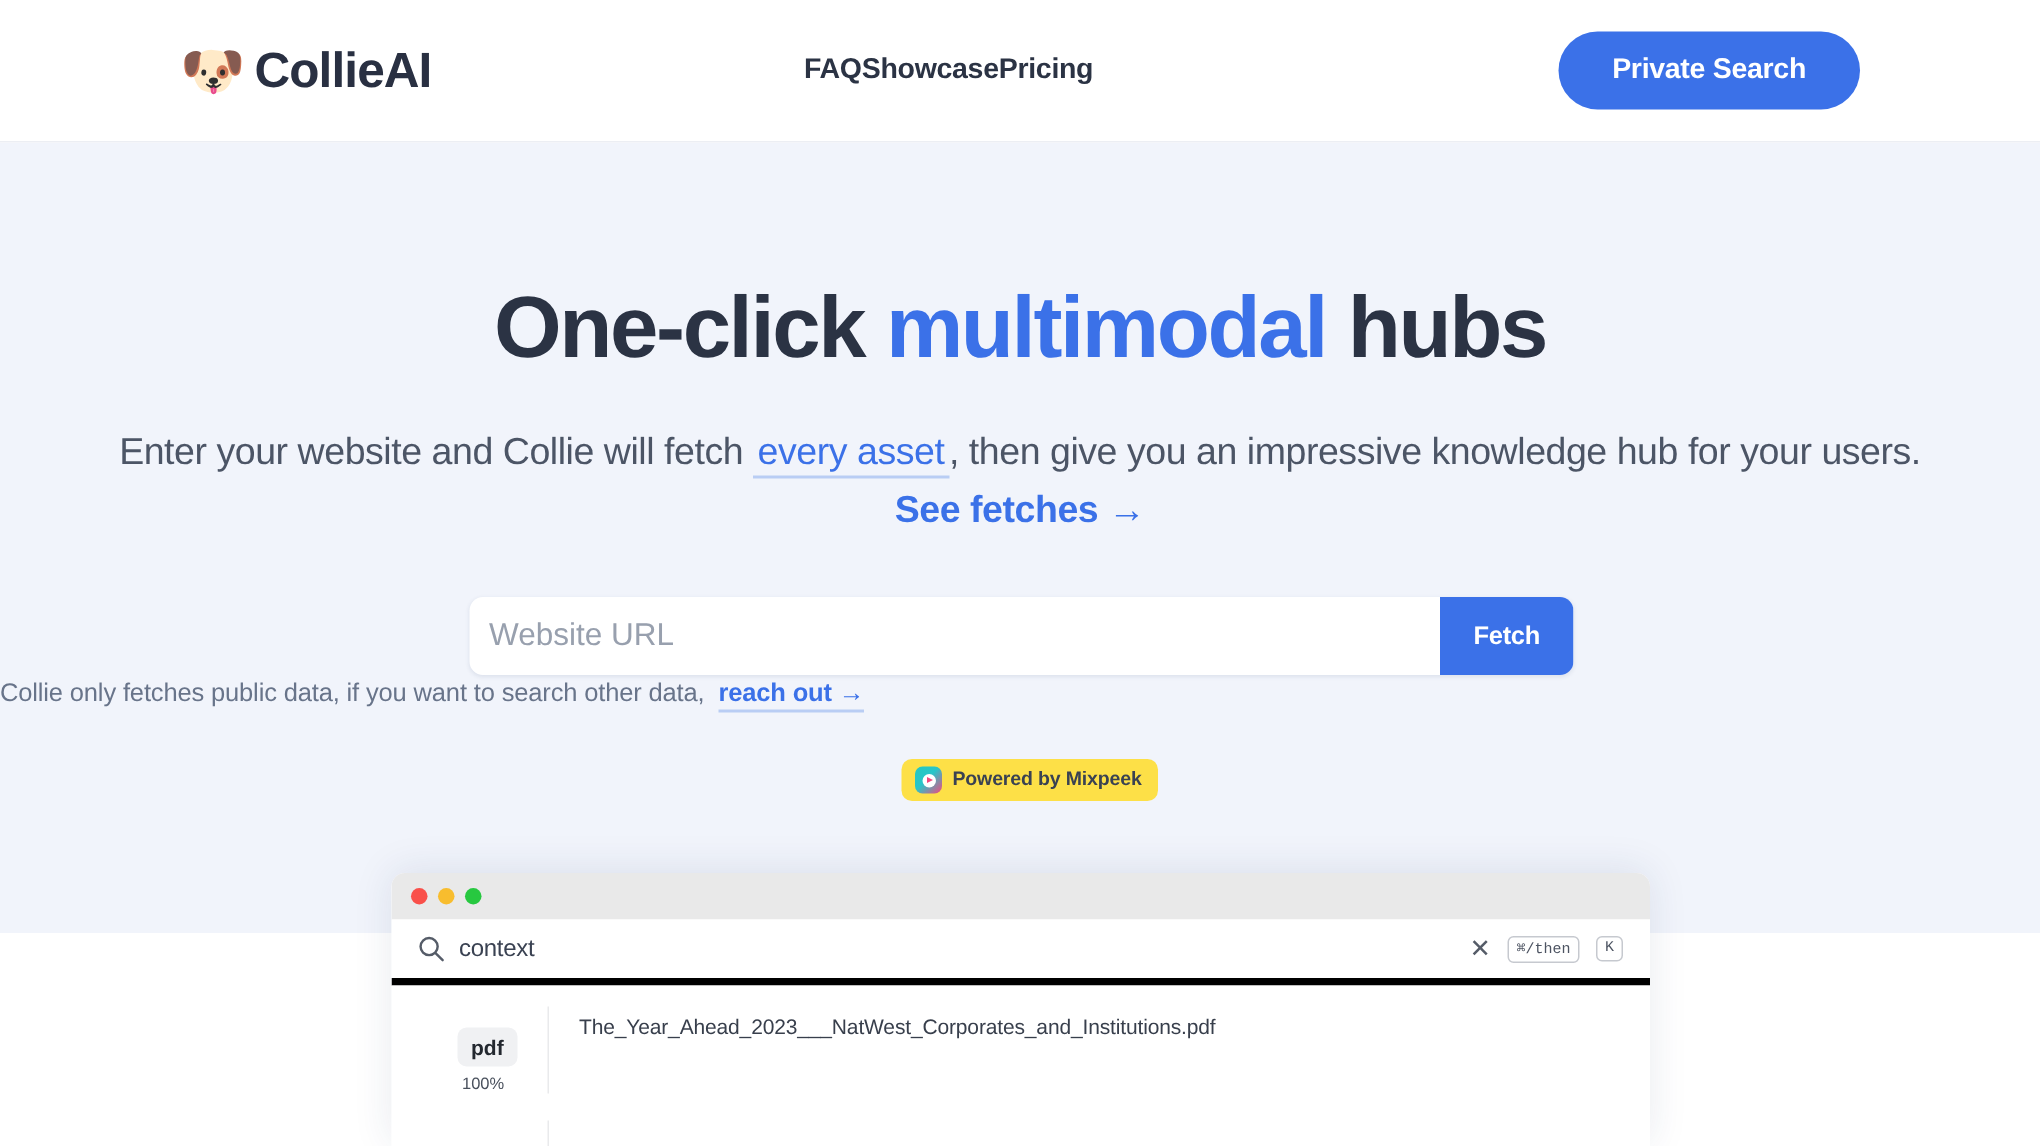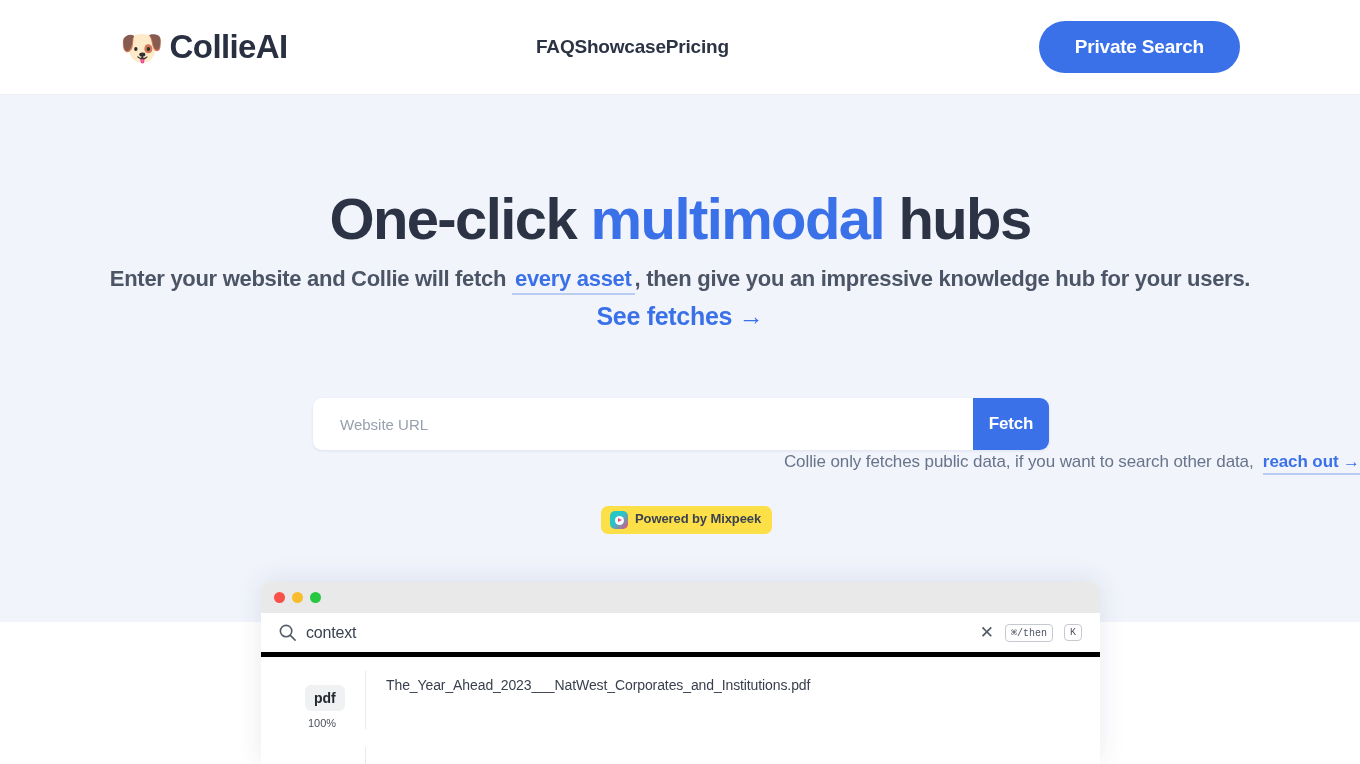--- a/index.html
+++ b/index.html
@@ -59,22 +59,22 @@
     position: absolute; left: 0; top: 95px; width: 1360px;
     text-align: center;
   }
   .headline {
     margin-top: 92px;
     font-size: 58px; font-weight: 700; color: #2b3344;
     letter-spacing: -1.6px; line-height: 1.12;
   }
   .headline .accent { color: #3b71e8; }
   .subtitle {
-    margin-top: 12px;
-    font-size: 22px; color: #4c5566; font-weight: 700;
+    margin-top: 32px;
+    font-size: 25px; color: #4c5566; font-weight: 400;
     line-height: 1.38; letter-spacing: -0.3px;
   }
   .link-asset {
     color: #3b71e8; text-decoration: none;
     border-bottom: 2px solid #b9cdf4;
     padding: 0 3px 2px 3px;
   }
   .see-examples {
     display: inline-block; margin-top: 8px;
     font-size: 25px; font-weight: 700; color: #3b71e8;
@@ -85,36 +85,36 @@
   .fetch-row {
     position: absolute; left: 313px; top: 398px;
     width: 736px; height: 52px;
     display: flex; align-items: stretch;
     background: #ffffff; border-radius: 9px;
     box-shadow: 0 1px 3px rgba(20,40,90,0.09);
     overflow: hidden;
   }
   .url-input {
     flex: 1; border: none; outline: none;
-    font-size: 15px; color: #8b5cf6;
-    padding: 0 27px;
+    font-size: 21px; color: #8b5cf6;
+    padding: 0 13px;
     font-family: "Liberation Sans", sans-serif;
     background: transparent;
   }
   .url-input::placeholder { color: #98a0ae; }
   .fetch-btn {
-    width: 76px; background: #3b71e8; color: #fff;
+    width: 89px; background: #3b71e8; color: #fff;
     border: none; font-size: 17px; font-weight: 700;
     cursor: pointer; letter-spacing: -0.2px;
     font-family: "Liberation Sans", sans-serif;
   }
 
   .disclaimer {
     position: absolute; left: 0; top: 452px; width: 1360px;
-    text-align: right; font-size: 17px; color: #68748a;
+    text-align: left; font-size: 17px; color: #68748a;
     letter-spacing: -0.1px;
   }
   .reach-out {
     color: #3b71e8; font-weight: 700; text-decoration: none;
     border-bottom: 2px solid #b9cdf4; padding-bottom: 2px;
   }
 
   
   .powered {
     position: absolute; left: 601px; top: 506px;

